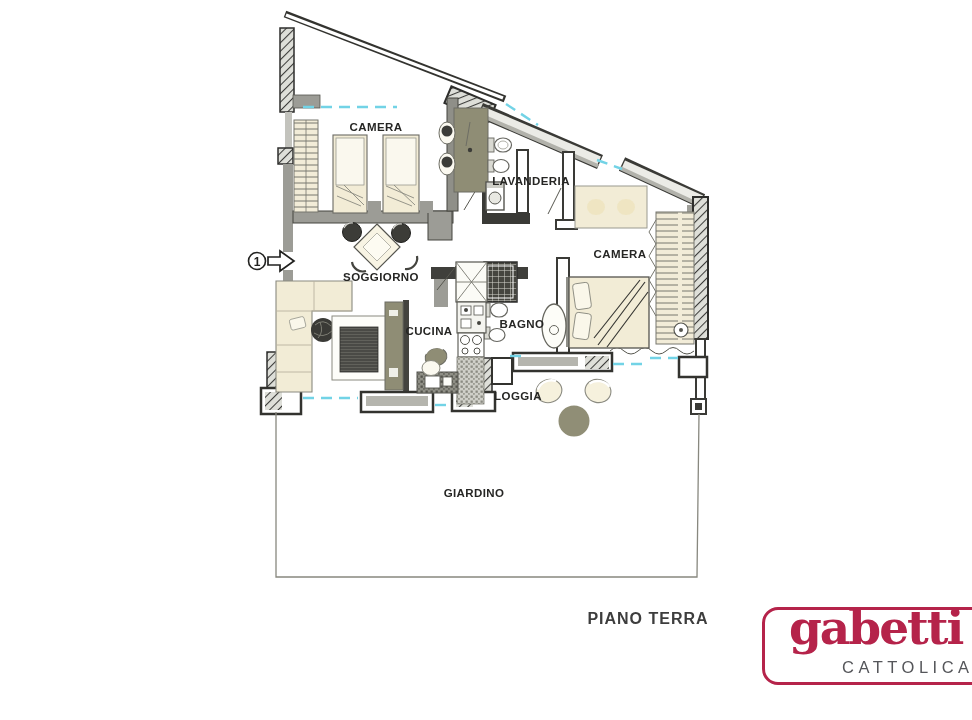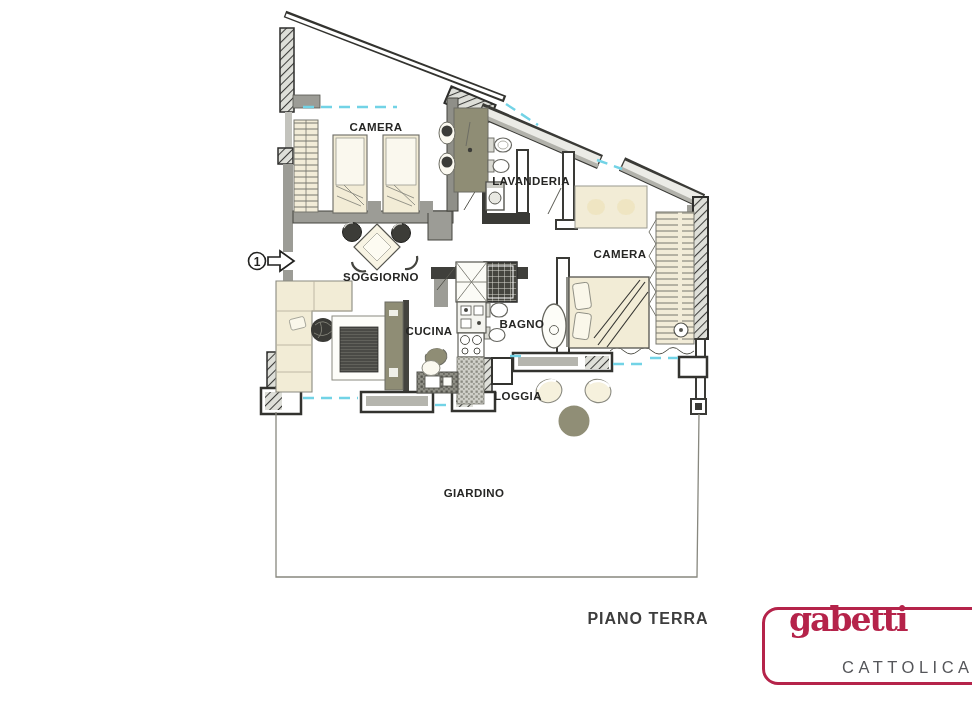--- a/index.html
+++ b/index.html
@@ -11,21 +11,21 @@
   .lbl{font:bold 11.5px "Liberation Sans",sans-serif;fill:#262624;letter-spacing:.4px;text-anchor:middle;}
   .floor{font:bold 16px "Liberation Sans",sans-serif;fill:#3d3d3d;letter-spacing:1px;text-anchor:middle;}
   .win{stroke:#72d3e6;stroke-width:2.4;stroke-dasharray:11 7;fill:none;}
   .thinline{stroke:#57574f;stroke-width:1;fill:none;}
   .logo{
     position:absolute;left:762px;top:607px;width:262px;height:78px;
     border:3.5px solid #b5234a;border-radius:16px;background:#fff;box-sizing:border-box;
   }
   .logo-brand{
     position:absolute;left:24px;top:-10px;
-    font-family:"DejaVu Serif",serif;font-weight:bold;font-size:33px;
+    font-family:"DejaVu Serif",serif;font-weight:bold;font-size:47px;
     color:#b5234a;letter-spacing:-2px;
   }
   .logo-city{
     position:absolute;left:77px;top:48px;
     font-size:16.5px;letter-spacing:4.5px;color:#55565a;font-weight:500;
   }
 </style>
 </head>
 <body>
 

